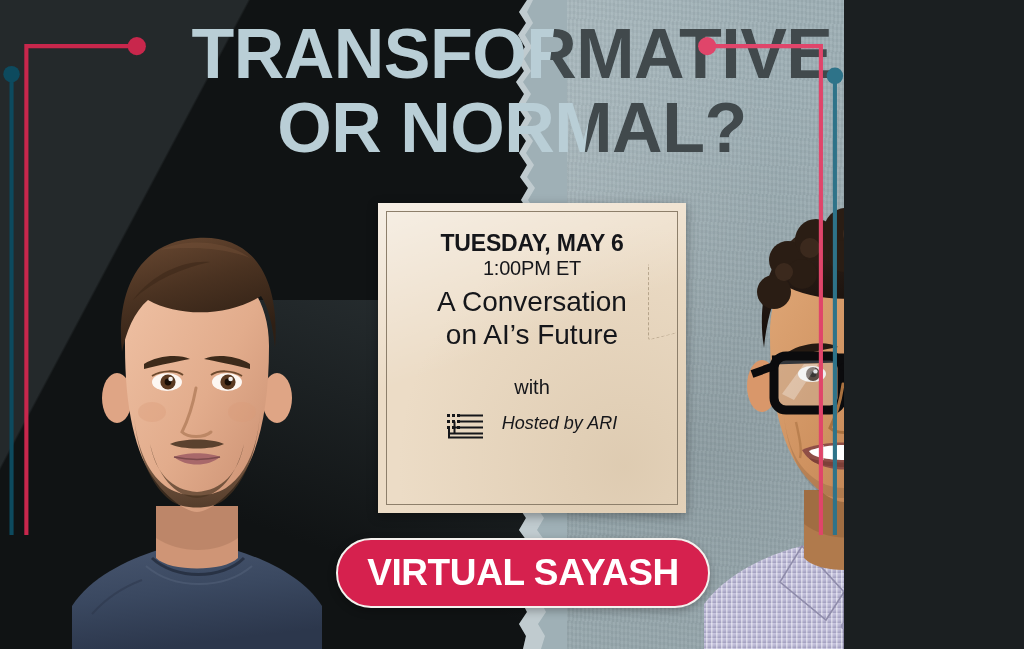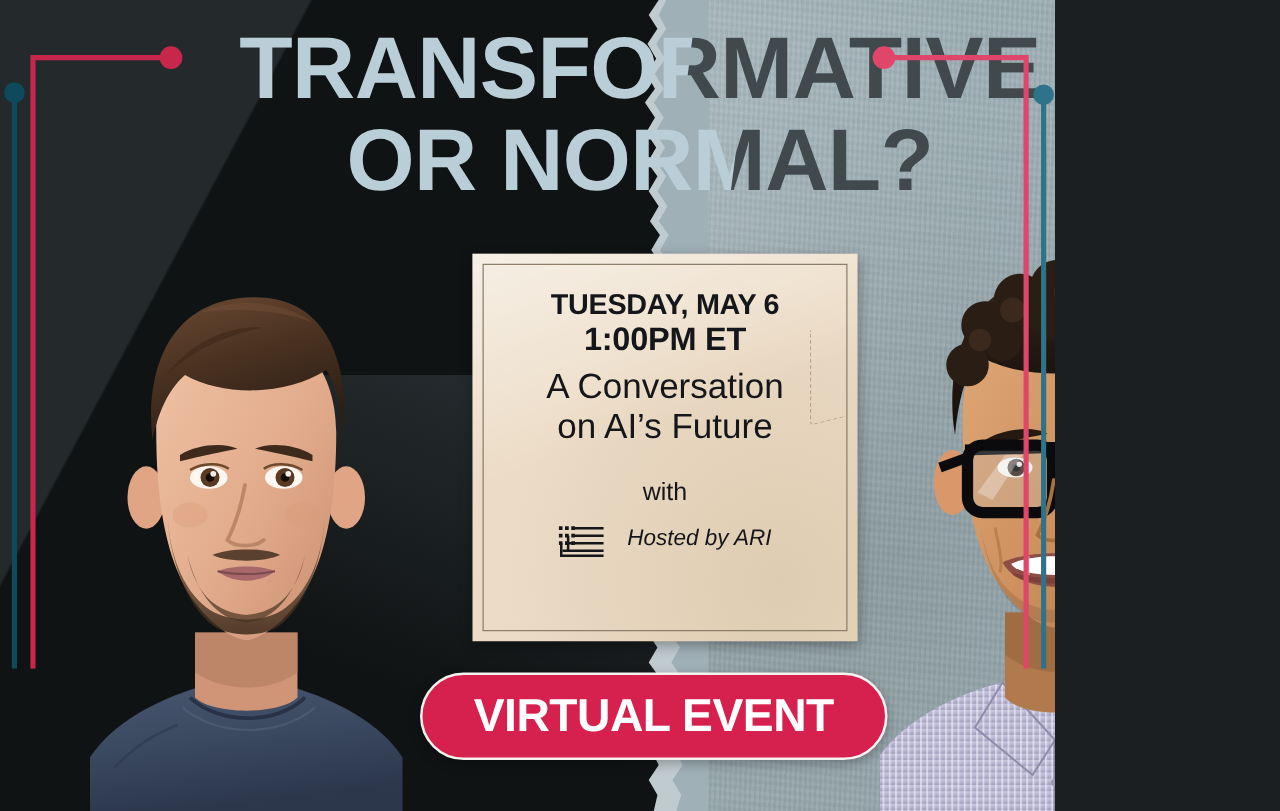--- a/index.html
+++ b/index.html
@@ -87,21 +87,21 @@
   .card-body {
     position:absolute; inset:8px; display:flex; flex-direction:column;
     align-items:center; justify-content:flex-start;
     padding:20px 10px 13px; color:#15161a; text-align:center;
   }
   .ev-date {
     font-size:23px; font-weight:700; letter-spacing:-0.2px; line-height:1.12;
     white-space:nowrap;
   }
   .ev-time {
-    font-size:26px; font-weight:700; letter-spacing:-0.2px; line-height:1.12;
+    font-size:20px; font-weight:400; letter-spacing:-0.2px; line-height:1.12;
   }
   .ev-sub {
     margin-top:7px; font-size:28px; font-weight:400; line-height:1.16;
   }
   .ev-with { margin-top:25px; font-size:20px; font-weight:400; }
   .ev-names {
     margin-top:3px; font-size:22.5px; font-weight:400;
     letter-spacing:-0.3px; line-height:1.2; white-space:nowrap;
   }
   .host-row {
@@ -401,16 +401,16 @@
             <path d="M2,14.5 L2,24.5 L36,24.5"></path>
             <path d="M7.5,8.5 L7.5,20.5"></path>
           </g>
         </svg>
         <span class="host-txt">Hosted by ARI</span>
       </div>
     </div>
   </div>
 
   <div class="badge">
-    <span>VIRTUAL EVENT</span>
+    <span>VIRTUAL SAYASH</span>
   </div>
 
 </div>
 
 </body></html>

